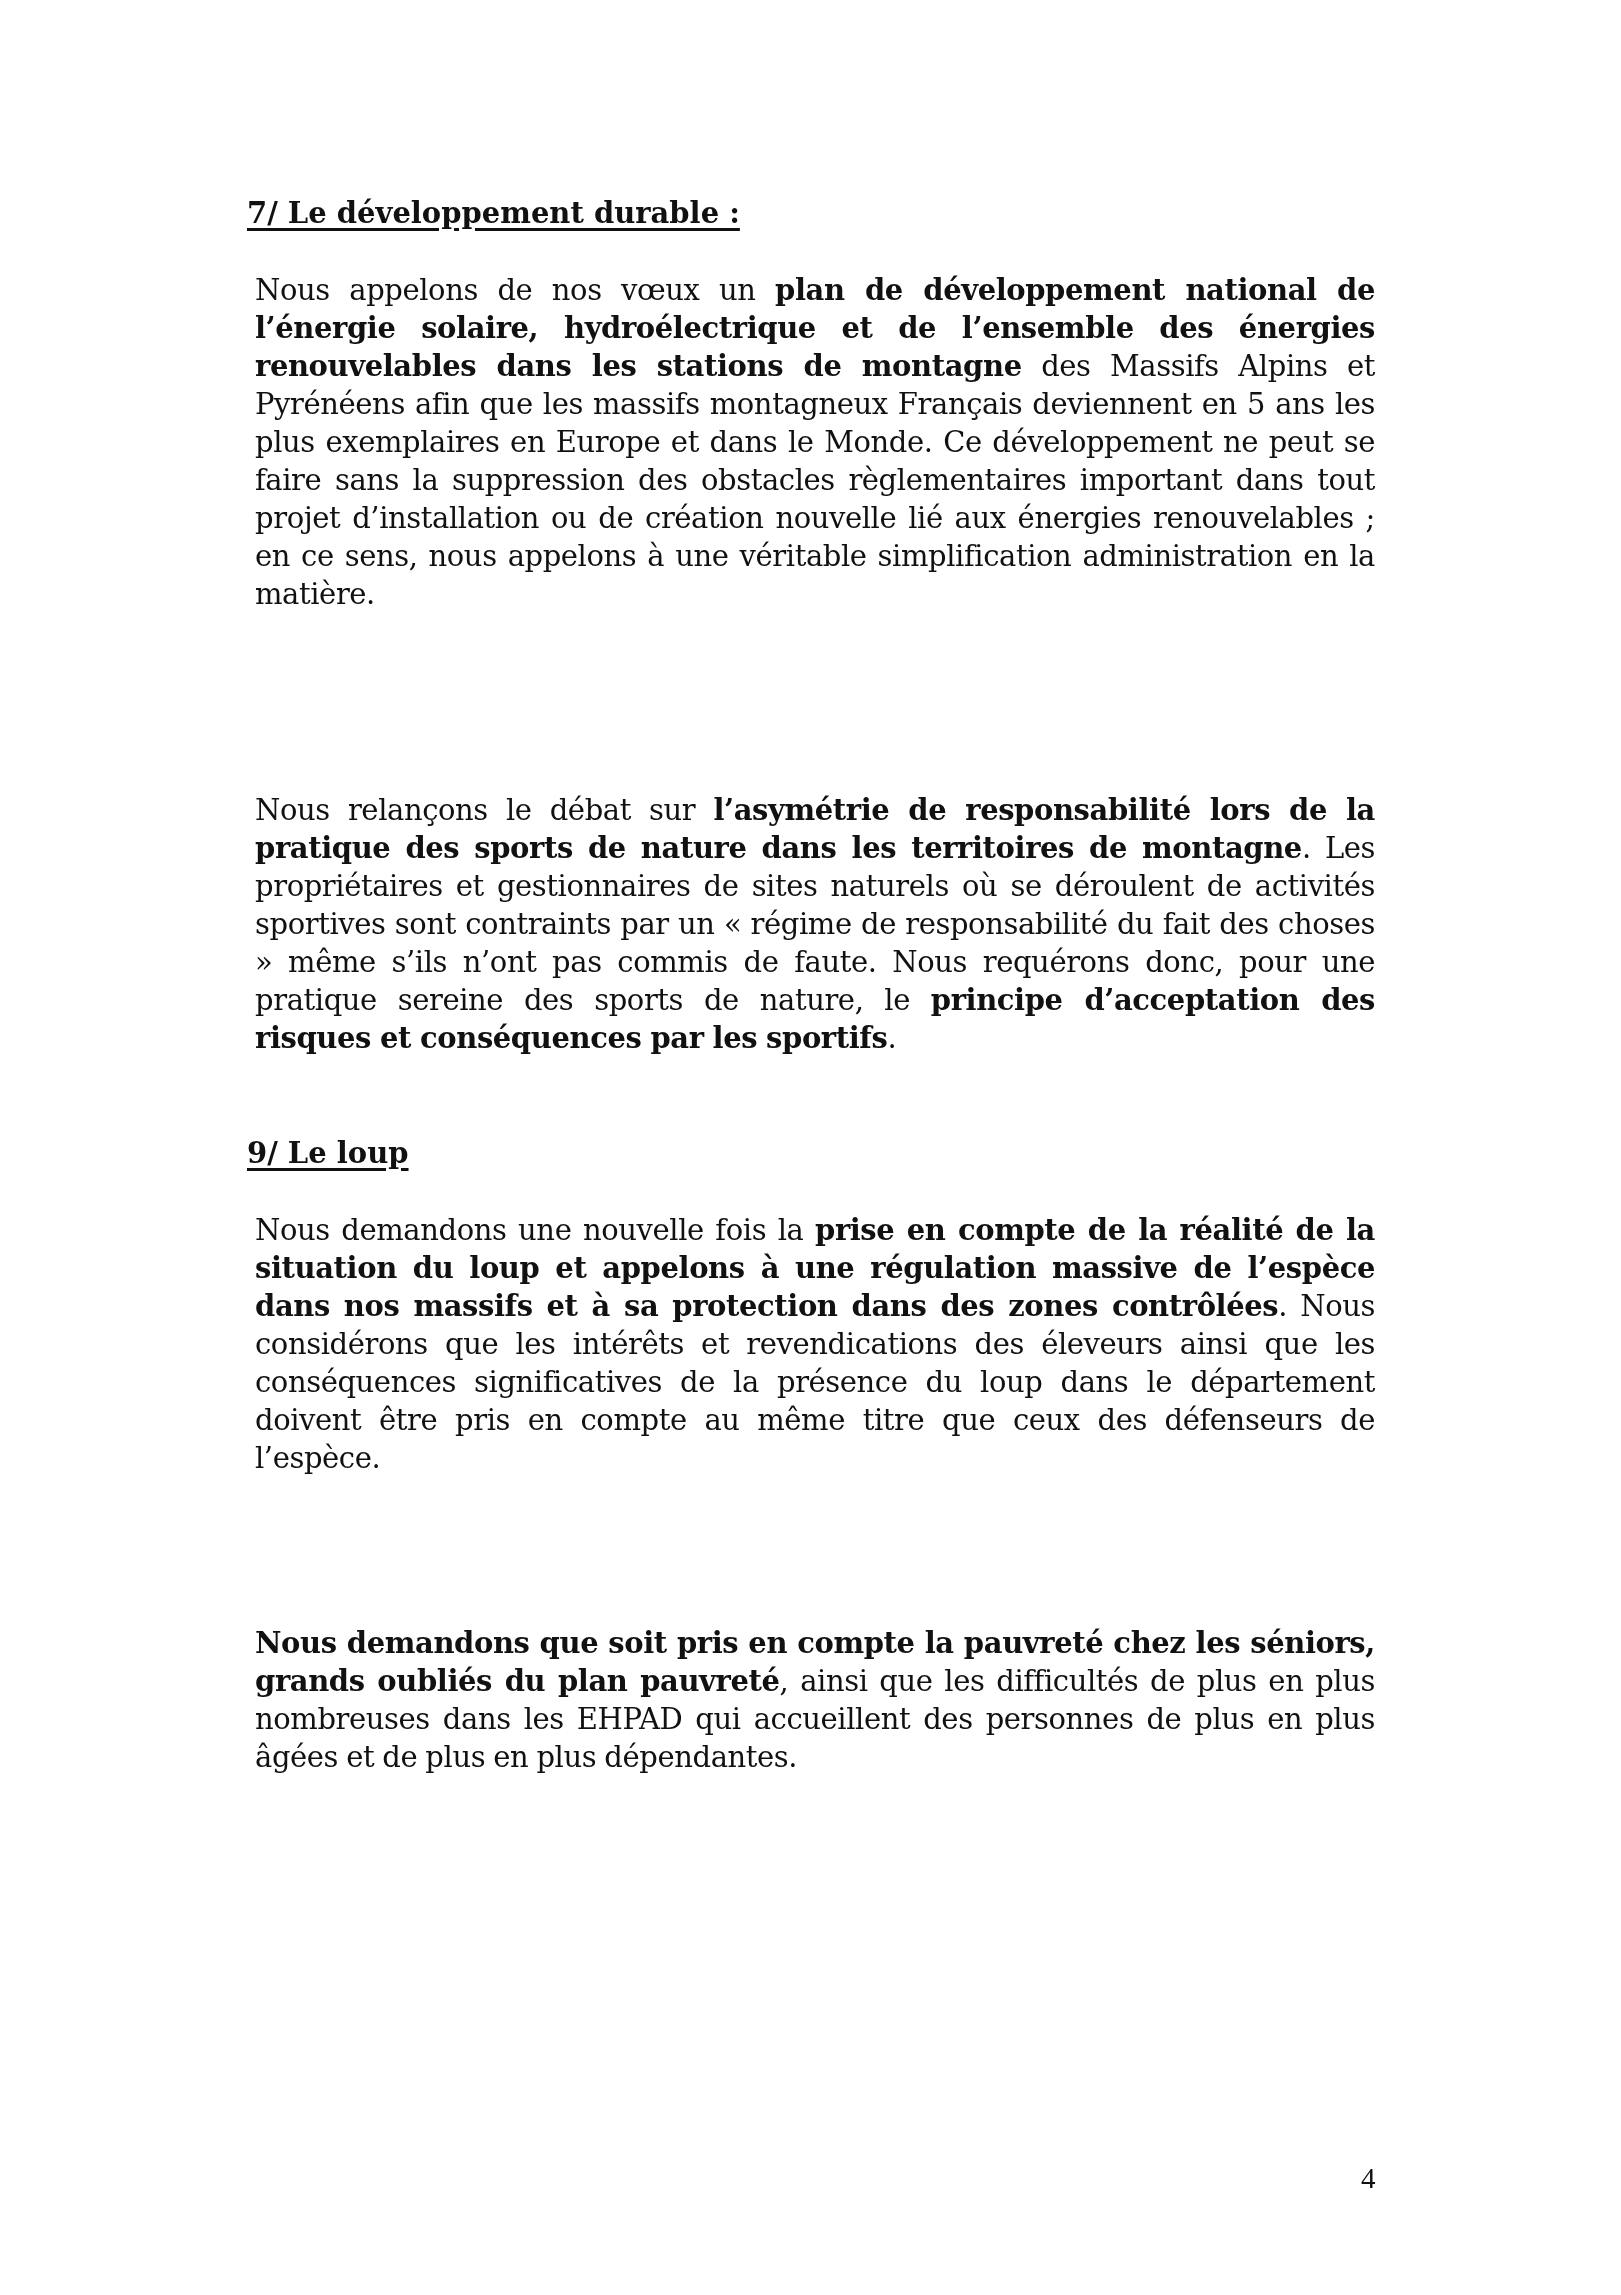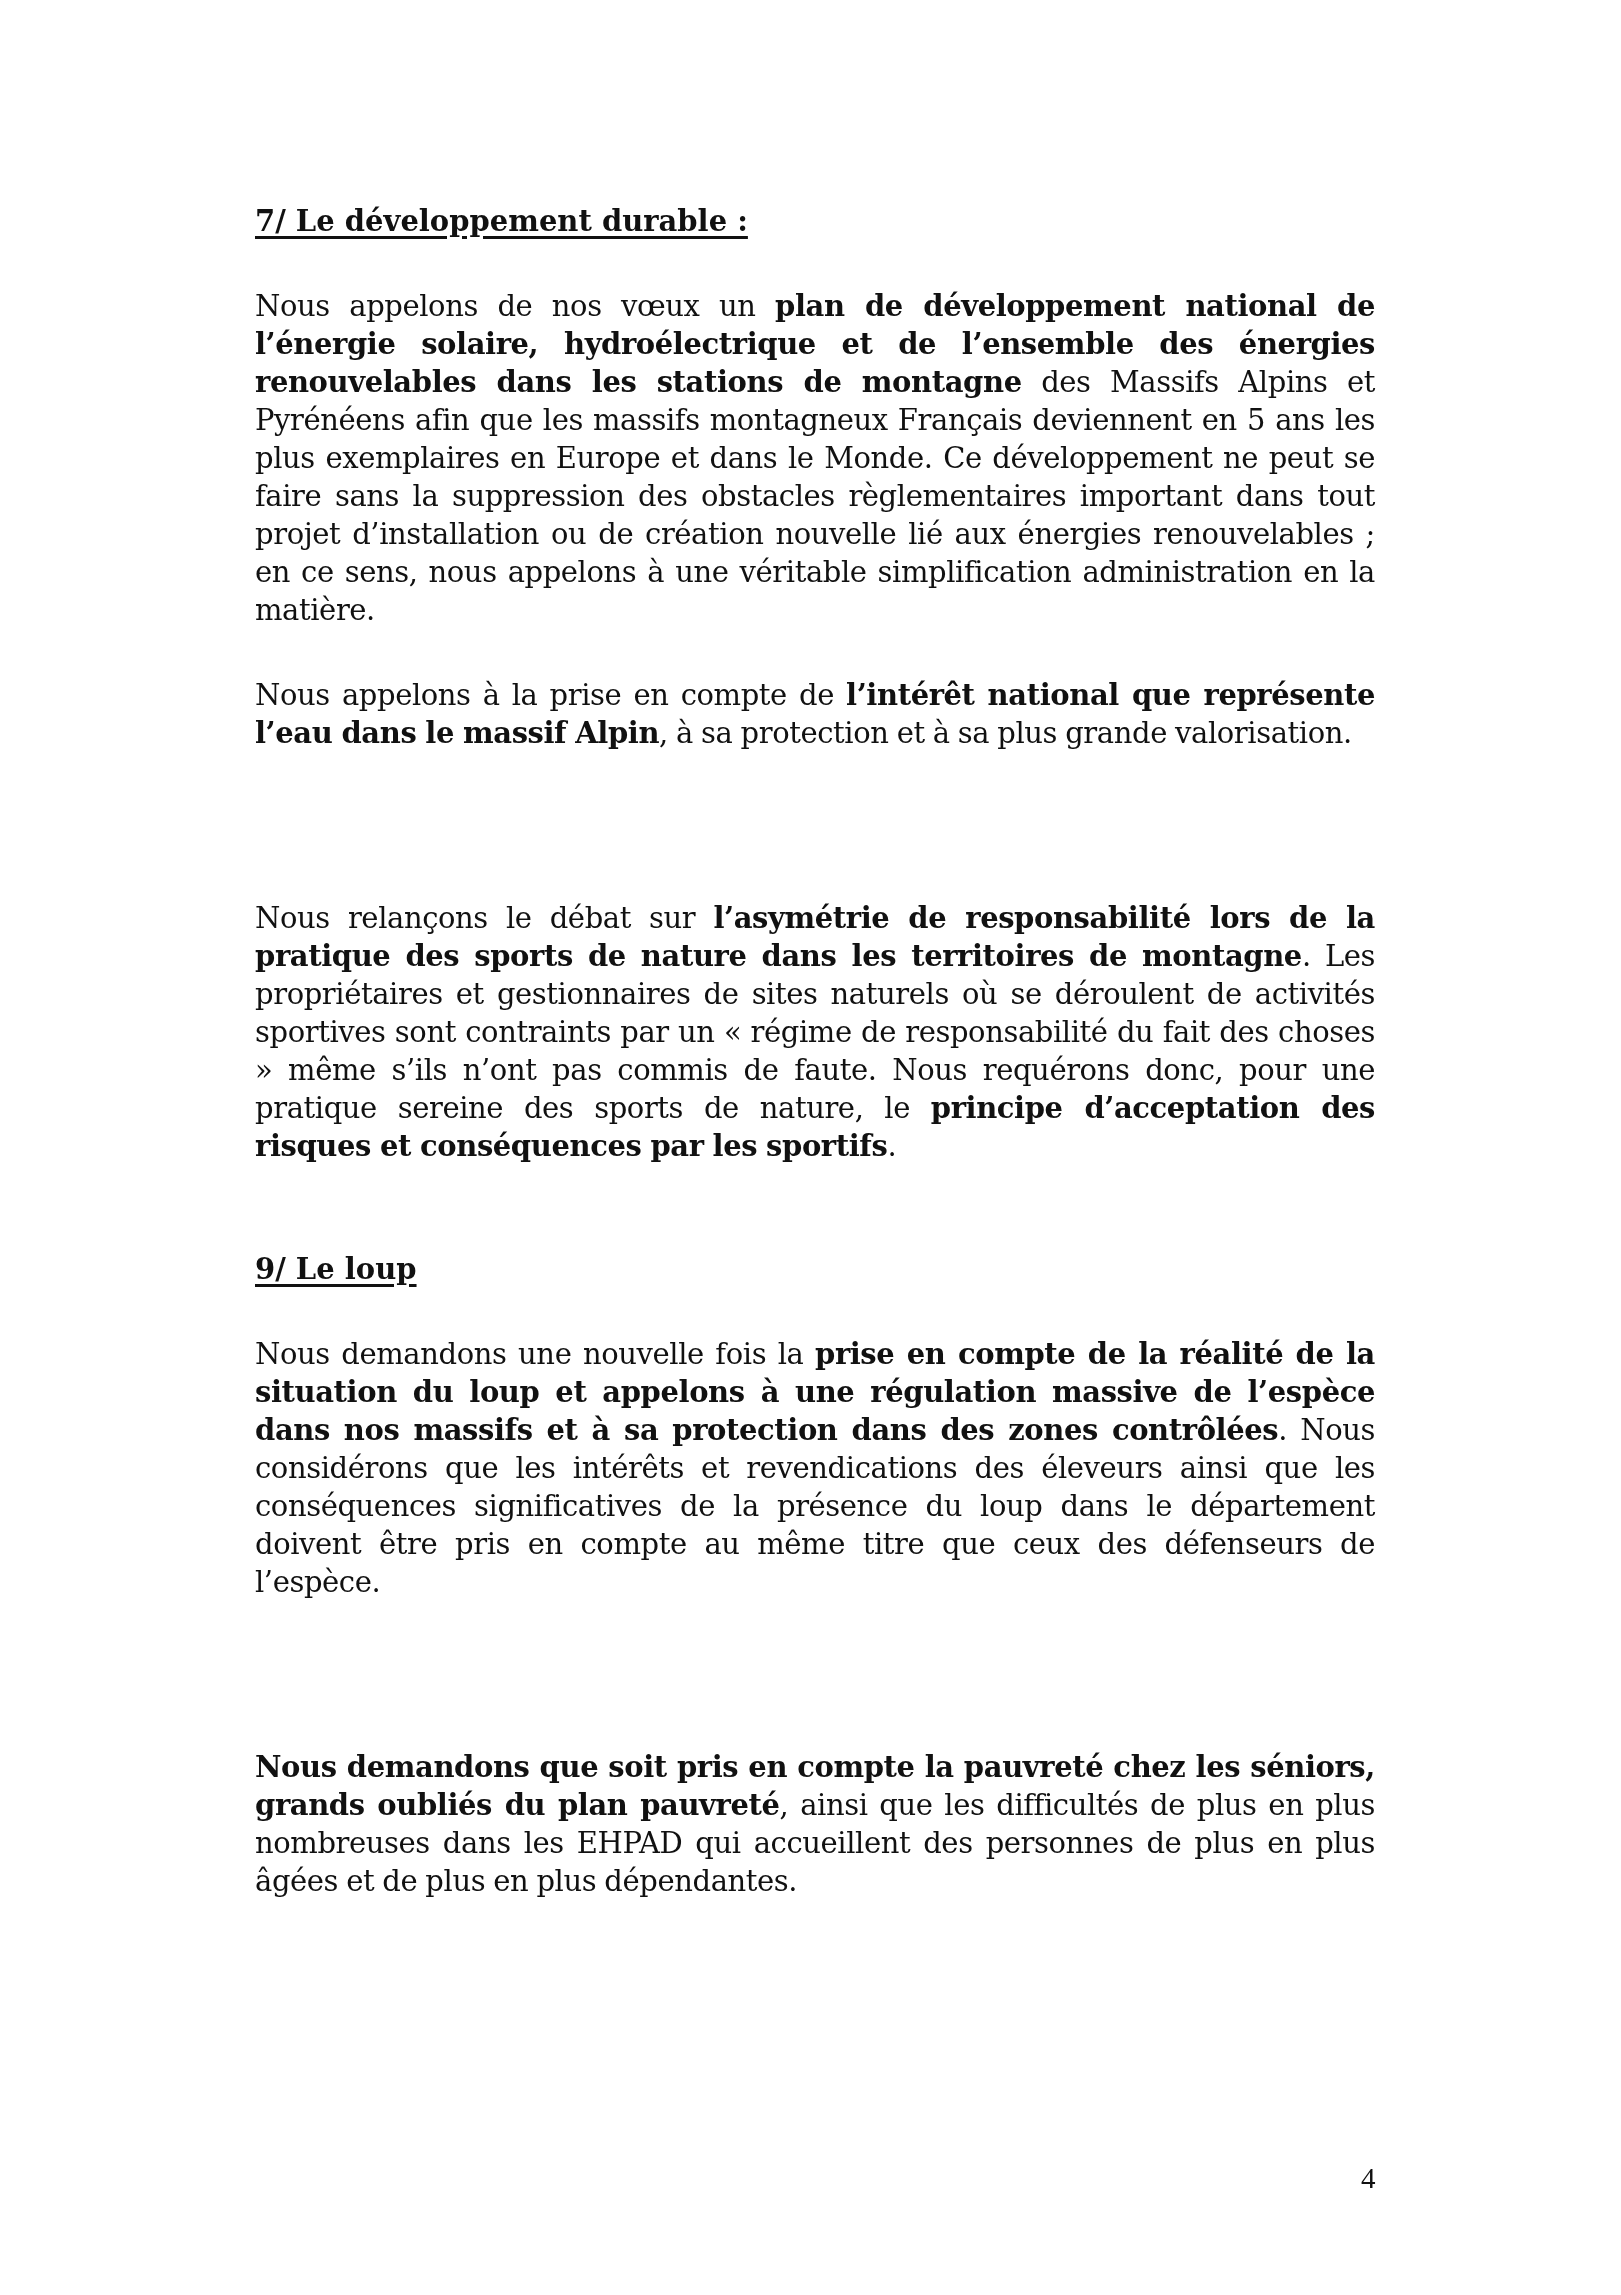--- a/index.html
+++ b/index.html
@@ -21,21 +21,21 @@
       top: 194px;
       width: 1136px;
     }
     .heading {
       font-weight: bold;
       text-decoration: underline;
       text-decoration-thickness: 2.6px;
       text-underline-offset: 5.2px;
       font-size: 29px;
       line-height: 38px;
-      margin: 8px;
+      margin: 0;
     }
     .para {
       font-size: 29px;
       line-height: 38px;
       text-align: justify;
       margin: 8px;
       letter-spacing: -0.4px;
       word-spacing: -0.7px;
     }
     .para b { font-weight: bold; }
@@ -56,23 +56,20 @@
 
 <div class="page">
 
   <section>
     <h2 class="heading">7/ Le développement durable :</h2>
     <div class="gap-after-heading"></div>
     <p class="para">
       <span>Nous appelons de nos vœux un </span><b>plan de développement national de l’énergie solaire, hydroélectrique et de l’ensemble des énergies renouvelables dans les stations de montagne</b><span> des Massifs Alpins et Pyrénéens afin que les massifs montagneux Français deviennent en 5 ans les plus exemplaires en Europe et dans le Monde. Ce développement ne peut se faire sans la suppression des obstacles règlementaires important dans tout projet d’installation ou de création nouvelle lié aux énergies renouvelables ; en ce sens, nous appelons à une véritable simplification administration en la matière.</span>
     </p>
     <div class="gap-para"></div>
-    <p class="para">
-      <span>Nous appelons à la prise en compte de </span><b>l’intérêt national que représente l’eau dans le massif Alpin</b><span>, à sa protection et à sa plus grande valorisation.</span>
-    </p>
     <div class="gap-para"></div>
   </section>
 
   <div class="gap-section"></div>
 
   <section>
     <div class="gap-after-heading"></div>
     <p class="para">
       <span>Nous relançons le débat sur </span><b>l’asymétrie de responsabilité lors de la pratique des sports de nature dans les territoires de montagne</b><span>. Les propriétaires et gestionnaires de sites naturels où se déroulent de activités sportives sont contraints par un « régime de responsabilité du fait des choses » même s’ils n’ont pas commis de faute. Nous requérons donc, pour une pratique sereine des sports de nature, le </span><b>principe d’acceptation des risques et conséquences par les sportifs</b><span>.</span>
     </p>

